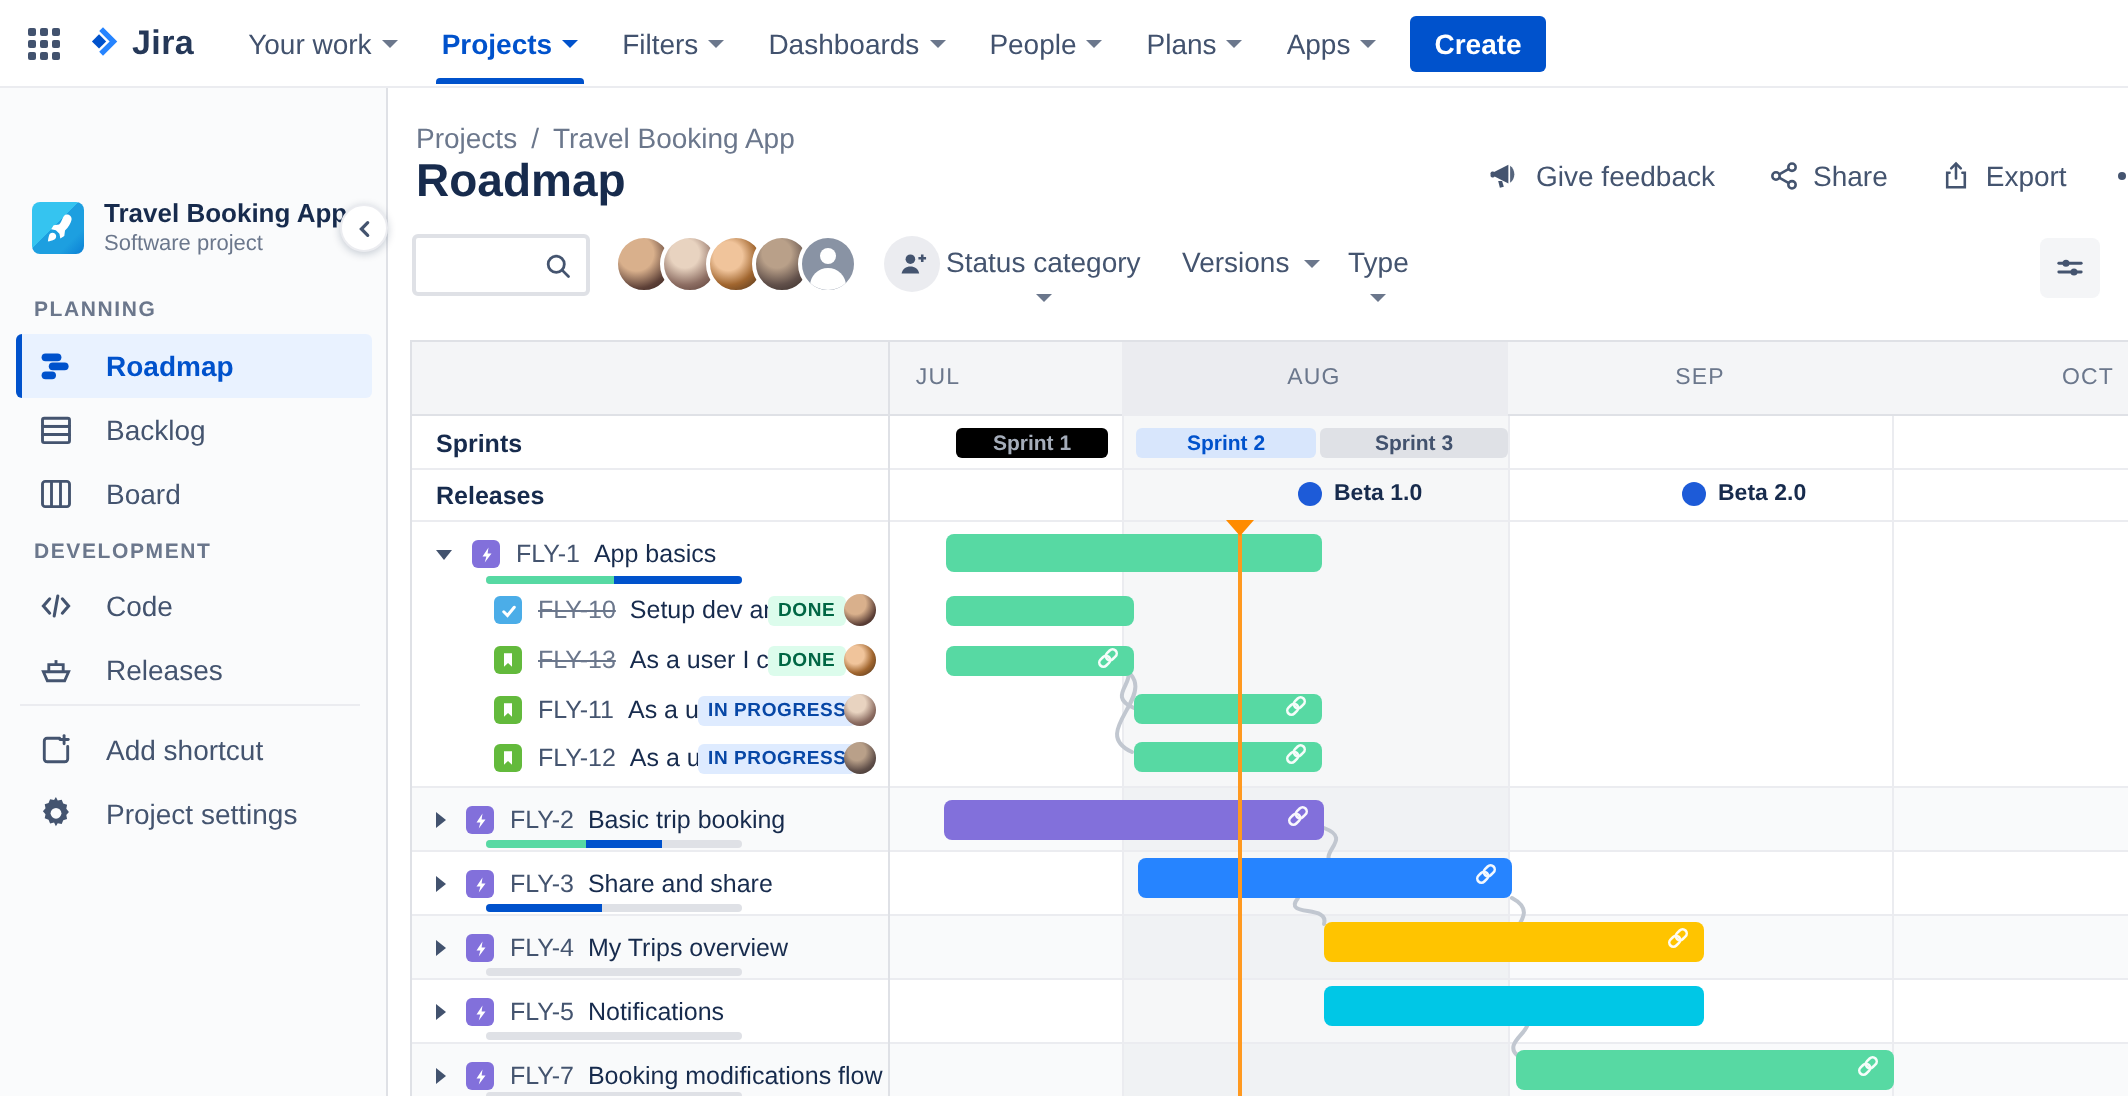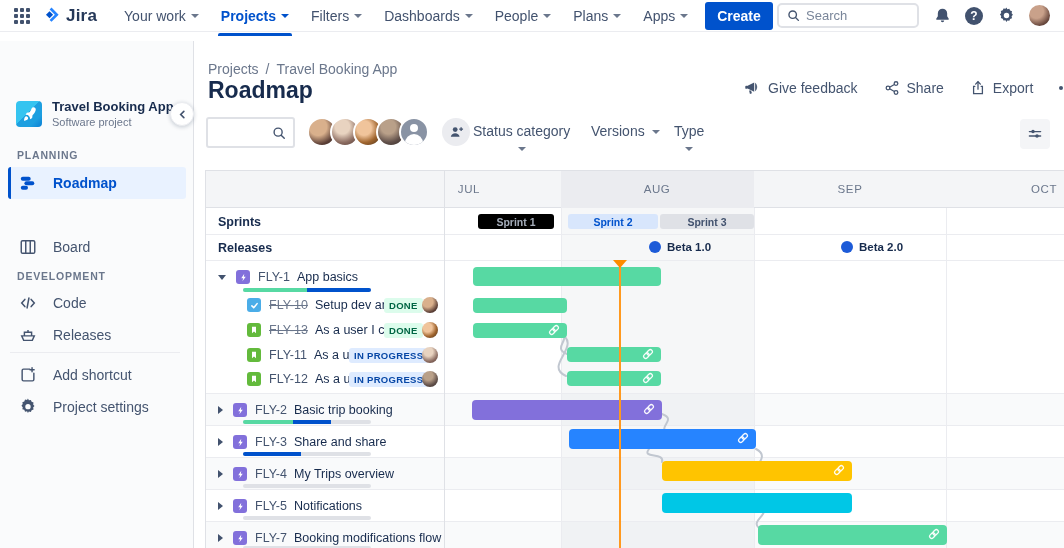--- a/index.html
+++ b/index.html
@@ -3,21 +3,21 @@
 <meta charset="utf-8">
 <style>
   * { box-sizing: border-box; margin: 0; padding: 0; }
   html,body { width:1064px; height:548px; }
   body {
     font-family: "Liberation Sans", sans-serif;
     background:#fff; color:#172b4d; overflow:hidden; position:relative;
   }
 
   
-  .topnav { position:absolute; top:0; left:0; width:1064px; height:32px;
+  .topnav { position:absolute; top:0; left:0; width:1064px; height:44px;
     background:#fff; border-bottom:1px solid #ebecf0; display:flex; align-items:center; z-index:30; }
   .grid-icon { margin-left:14px; width:16px; height:16px; display:grid;
     grid-template-columns:repeat(3,4px); grid-template-rows:repeat(3,4px); gap:2px; cursor:pointer; }
   .grid-icon span { background:#42526e; border-radius:1px; width:4px; height:4px; }
   .jira-logo { display:flex; align-items:center; gap:5px; margin-left:12px; }
   .jira-logo .word { font-size:17px; font-weight:bold; color:#253858; letter-spacing:.2px; }
   .nav-items { display:flex; align-items:center; margin-left:16px; height:41px; }
   .nav-item { position:relative; display:flex; align-items:center; gap:5px; padding:0 11px; height:41px;
     font-size:14px; color:#42526e; cursor:pointer; white-space:nowrap; }
   .nav-item.active { color:#0052cc; font-weight:bold; }
@@ -195,42 +195,20 @@
     <div class="nav-item">
       <span>Plans</span>
         <span class="chev"></span>
       </div>
     <div class="nav-item">
       <span>Apps</span>
         <span class="chev"></span>
       </div>
   </div>
   <button class="create-btn">Create</button>
-  <div class="topnav-right">
-    <div class="top-search">
-      <svg width="13" height="13" viewBox="0 0 16 16">
-        <circle cx="7" cy="7" r="4.6" fill="none" stroke="#44546f" stroke-width="1.7"></circle>
-        <line x1="10.5" y1="10.5" x2="14" y2="14" stroke="#44546f" stroke-width="1.7" stroke-linecap="round"></line>
-      </svg>
-      <input placeholder="Search" style="">
-    </div>
-    <div class="ticon">
-      <svg width="17" height="17" viewBox="0 0 20 20">
-          <path fill="#42526e" d="M10 2a5.5 5.5 0 0 1 5.5 5.5V11l1.7 2.4c.5.7 0 1.6-.8 1.6H3.6c-.8 0-1.3-.9-.8-1.6L4.5 11V7.5A5.5 5.5 0 0 1 10 2zm-2 14h4a2 2 0 1 1-4 0z"></path>
-        </svg>
-    </div>
-    <div class="help-circle">?</div>
-    <div class="ticon">
-      <svg width="17" height="17" viewBox="0 0 20 20">
-          <path fill="#42526e" d="M10 1.5l1.2 2.3 2.6-.5 1 2.4 2.5.9-.5 2.6 1.7 2-1.7 2 .5 2.6-2.5.9-1 2.4-2.6-.5L10 20.5l-1.2-2.3-2.6.5-1-2.4-2.5-.9.5-2.6-1.7-2 1.7-2-.5-2.6 2.5-.9 1-2.4 2.6.5z" transform="scale(.9) translate(1,-1)"></path>
-          <circle cx="10" cy="10" r="3.2" fill="#fff"></circle>
-        </svg>
-    </div>
-    <div class="user-avatar"></div>
-  </div>
 </div>
 
 <div class="sidebar">
   <div class="proj">
     <div class="proj-avatar">
       <svg width="18" height="18" viewBox="0 0 20 20">
         <path fill="#fff" d="M14.5 2.5c1.8-.4 3.4 1.2 3 3-.4 1.9-1.7 4-3.6 5.9l-.4 3-2.2 1.4-.5-2.6-2-2-2.6-.5L7.6 8.5l3-.4c1.9-1.9 2-5.2 3.9-5.6z"></path>
         <path fill="#fff" d="M5.5 13.2c.8-.8 2.1-.8 2.9 0 .8.8.8 2.1 0 2.9-.9.9-4 1.4-4 1.4s.3-3.4 1.1-4.3z"></path>
       </svg>
     </div>
@@ -251,20 +229,32 @@
     <span class="si-icon">
       <svg width="18" height="18" viewBox="0 0 20 20">
           <g fill="#0052cc">
             <rect x="2" y="3" width="11" height="4.4" rx="2.2"></rect>
             <rect x="6" y="8" width="11" height="4.4" rx="2.2"></rect>
             <rect x="2" y="13" width="8" height="4.4" rx="2.2"></rect>
           </g>
         </svg>
     </span>
     <span>Roadmap</span>
+  </div>
+  <div class="side-item" style="top:158px;">
+    <span class="si-icon">
+      <svg width="18" height="18" viewBox="0 0 20 20">
+          <g fill="none" stroke="#44546f" stroke-width="1.6">
+            <rect x="2.5" y="3.5" width="15" height="4.5" rx="1"></rect>
+            <rect x="2.5" y="8" width="15" height="4.5" rx="0"></rect>
+            <rect x="2.5" y="12.5" width="15" height="4.5" rx="1"></rect>
+          </g>
+        </svg>
+    </span>
+    <span>Backlog</span>
   </div>
   <div class="side-item" style="top:190px;">
     <span class="si-icon">
       <svg width="18" height="18" viewBox="0 0 20 20">
           <g fill="none" stroke="#44546f" stroke-width="1.6">
             <rect x="2.5" y="3" width="15" height="14" rx="1.5"></rect>
             <line x1="7.5" y1="3" x2="7.5" y2="17"></line>
             <line x1="12.5" y1="3" x2="12.5" y2="17"></line>
           </g>
         </svg>

